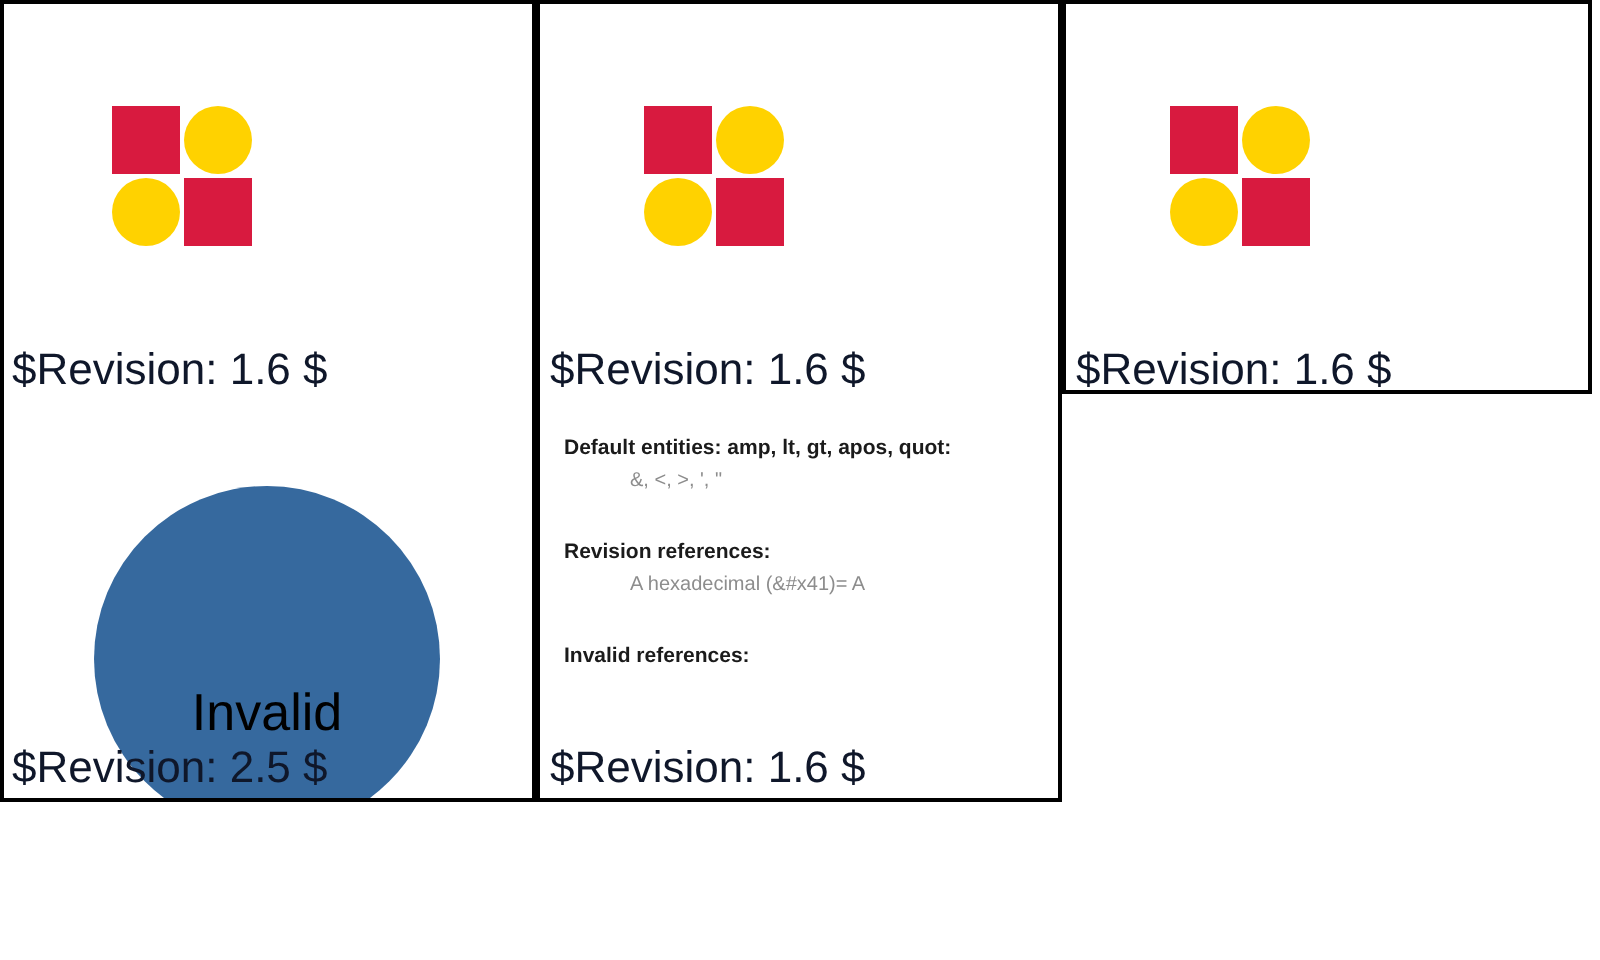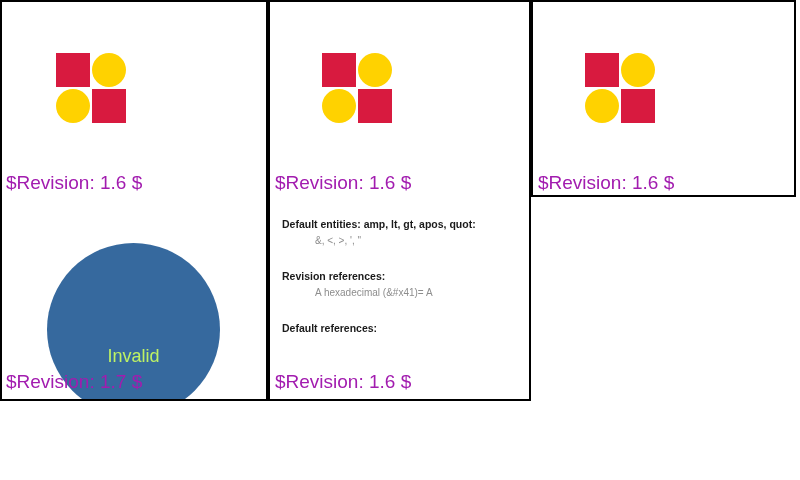--- a/index.html
+++ b/index.html
@@ -48,22 +48,22 @@
   .logo .br { left: 36px; top: 36px; }
 
   #logo-left   { left: 54px;  top: 51px; }
   #logo-middle { left: 52px;  top: 51px; }
   #logo-right  { left: 52px;  top: 51px; }
 
   
   .revision {
     position: absolute;
     font-family: "Liberation Sans", sans-serif;
-    font-size: 19px;
-    color: #a21caf;
+    font-size: 22px;
+    color: #0f172a;
     white-space: nowrap;
     letter-spacing: 0px;
   }
   #rev-left-top    { left: 4px;  top: 170px; }
   #rev-left-bottom { left: 4px;  top: 369px; }
   #rev-mid-top     { left: 5px;  top: 170px; }
   #rev-mid-bottom  { left: 5px;  top: 369px; }
   #rev-right-top   { left: 5px;  top: 170px; }
 
   
@@ -81,22 +81,22 @@
     left: 0;
     top: 0;
     width: 173px;
     height: 173px;
     display: flex;
     align-items: center;
     justify-content: center;
     padding-top: 54px;
     box-sizing: border-box;
     font-family: "Liberation Sans", sans-serif;
-    font-size: 18px;
-    color: #bef264;
+    font-size: 26px;
+    color: #000000;
     pointer-events: none;
   }
 
   
   #entity-doc {
     position: absolute;
     left: 12px;
     top: 204px;
     width: 248px;
   }
@@ -157,21 +157,21 @@
     <div class="cell cir bl"></div>
     <div class="cell sq  br"></div>
   </div>
 
   <div class="revision" id="rev-left-top">$Revision: 1.6 $</div>
 
   <div id="invalid-circle">
     <div id="invalid-label">Invalid</div>
   </div>
 
-  <div class="revision" id="rev-left-bottom">$Revision: 1.7 $</div>
+  <div class="revision" id="rev-left-bottom">$Revision: 2.5 $</div>
 </div>
 
 <div class="panel" id="panel-middle">
 
   <div class="logo" id="logo-middle">
     <div class="cell sq  tl"></div>
     <div class="cell cir tr"></div>
     <div class="cell cir bl"></div>
     <div class="cell sq  br"></div>
   </div>
@@ -183,21 +183,21 @@
     <p class="doc-head">Default entities: amp, lt, gt, apos, quot:</p>
     <p class="doc-sub">&amp;, &lt;, &gt;, ', "</p>
 
     <div class="doc-gap"></div>
 
     <p class="doc-head">Revision references:</p>
     <p class="doc-sub">A hexadecimal (&amp;#x41)= A</p>
 
     <div class="doc-gap"></div>
 
-    <p class="doc-head">Default references:</p>
+    <p class="doc-head">Invalid references:</p>
 
   </div>
 
   <div class="revision" id="rev-mid-bottom">$Revision: 1.6 $</div>
 </div>
 
 <div class="panel" id="panel-right">
 
   <div class="logo" id="logo-right">
     <div class="cell sq  tl"></div>

